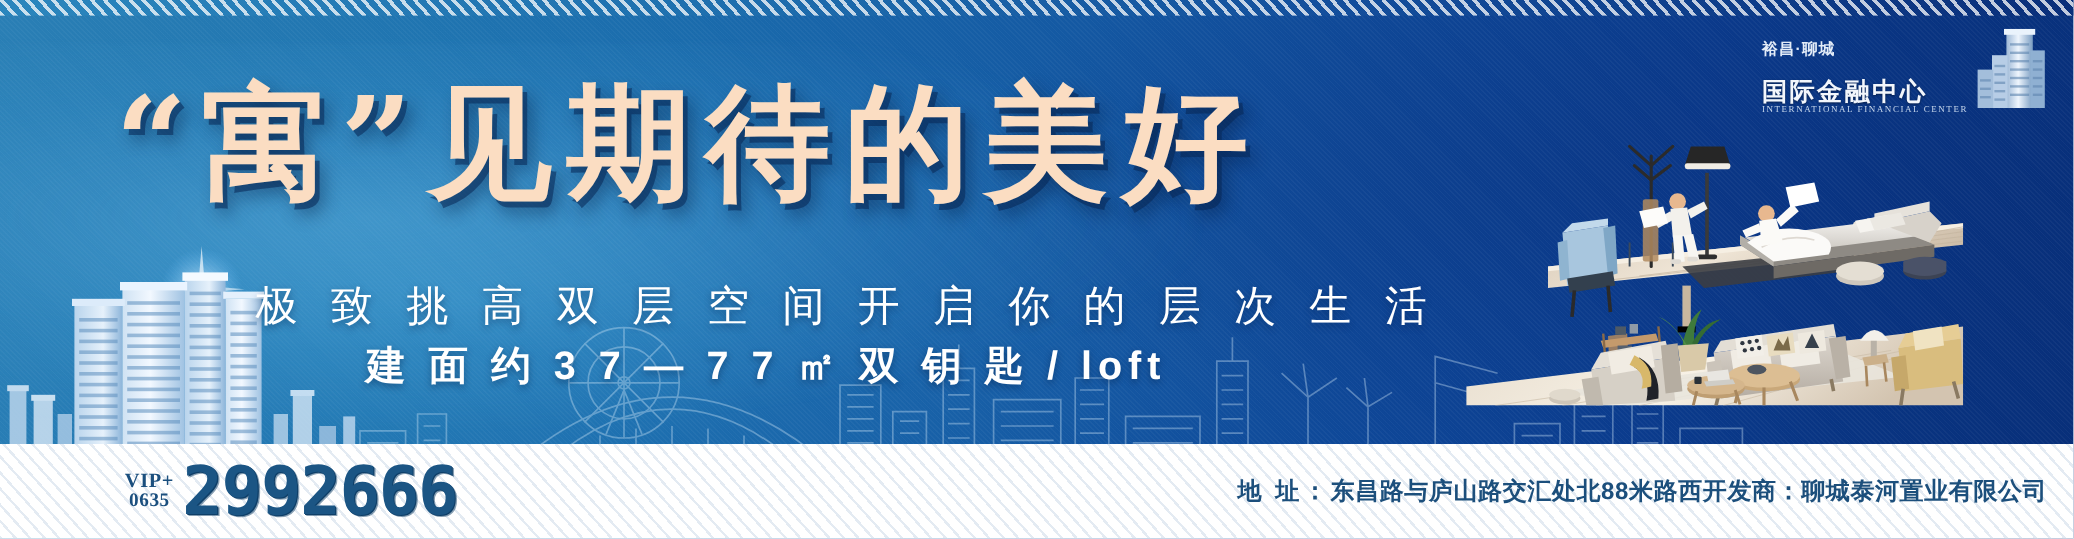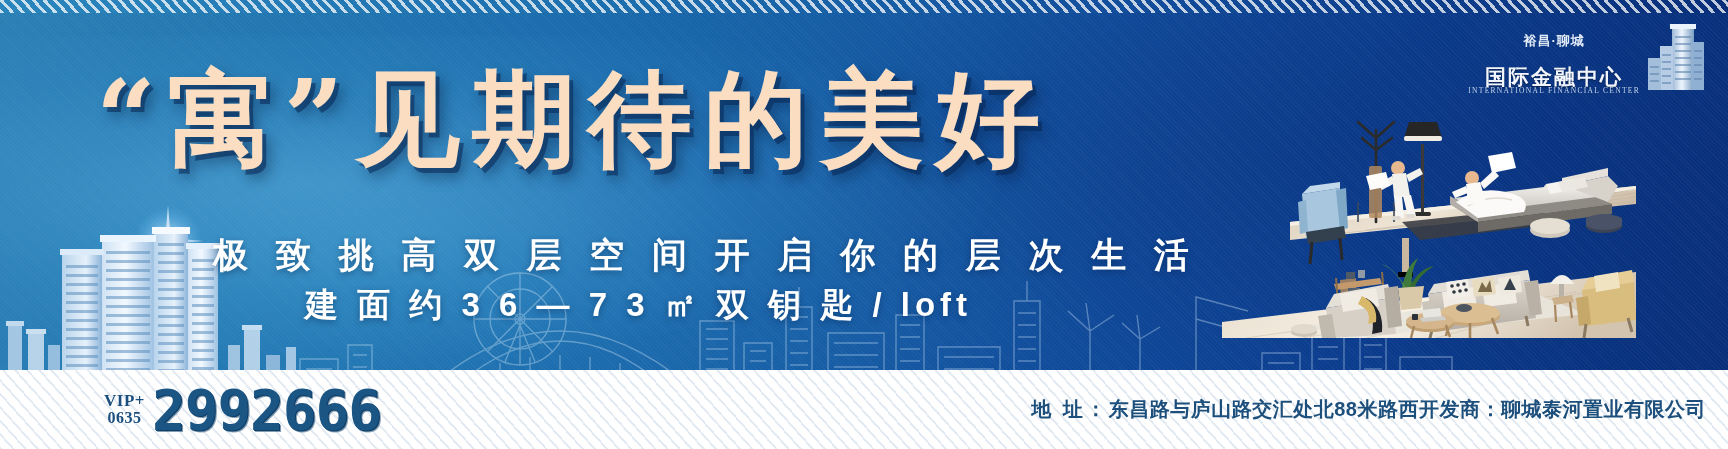--- a/index.html
+++ b/index.html
@@ -42,42 +42,42 @@
   .skyline{position:absolute;left:0;bottom:62px;width:100%;height:120px;opacity:.5;}
 
   
   .room-art{position:absolute;right:92px;top:26px;width:430px;height:312px;}
 
   
   .logo{position:absolute;right:18px;top:24px;width:186px;height:80px;
     text-align:left;}
   .logo-row{position:relative;height:80px;}
   .logo-bld{position:absolute;right:4px;top:0;width:62px;height:66px;}
-  .logo-txt{position:absolute;right:70px;top:10px;text-align:center;
+  .logo-txt{position:absolute;right:70px;top:10px;text-align:left;
     color:#dfe9f6;line-height:1;}
   .logo-l1{font-size:13px;letter-spacing:1px;font-weight:600;
     color:#e3ecf8;white-space:nowrap;}
   .logo-l2{font-size:21px;letter-spacing:2px;font-weight:700;margin-top:19px;
     color:#f2f6fc;white-space:nowrap;
     text-shadow:0 1px 2px rgba(0,0,0,.45);}
   .logo-l3{font-size:7.5px;letter-spacing:1.3px;margin-top:0;
     color:#c3d4ea;white-space:nowrap;font-family:"Liberation Serif",serif;}
 
   
   .headline{position:absolute;left:96px;top:62px;
     font-family:"DejaVu Serif","Liberation Serif",serif;
     font-size:104px;font-weight:700;letter-spacing:12px;
     color:#fbddc2;white-space:nowrap;line-height:1.1;
     text-shadow:
       4px 5px 0 rgba(8,38,84,.55),
       7px 9px 14px rgba(4,24,60,.45);}
 
   
   .sub1{position:absolute;left:213px;top:232px;
-    font-size:35px;font-weight:700;letter-spacing:9px;color:#ffffff;
+    font-size:35px;font-weight:400;letter-spacing:9px;color:#ffffff;
     white-space:nowrap;text-shadow:0 2px 6px rgba(5,30,70,.45);}
   .sub2{position:absolute;left:305px;top:283px;
     font-size:33px;font-weight:700;letter-spacing:5px;color:#ffffff;
     white-space:nowrap;text-shadow:0 2px 6px rgba(5,30,70,.45);}
 
   
   .footer{position:absolute;left:0;bottom:0;width:100%;height:79px;
     background:
       repeating-linear-gradient(48deg,
         rgba(205,218,232,.55) 0 2px, rgba(255,255,255,0) 2px 9px),
@@ -555,21 +555,21 @@
         <div class="logo-l1">裕昌·聊城</div>
         <div class="logo-l2">国际金融中心</div>
         <div class="logo-l3">INTERNATIONAL FINANCIAL CENTER</div>
       </div>
     </div>
   </div>
 
   <div class="headline">“寓”见期待的美好</div>
 
   <div class="sub1">极 致 挑 高   双 层 空 间   开 启 你 的 层 次 生 活</div>
-  <div class="sub2">建 面 约 3 6 — 7 3 ㎡ 双 钥 匙 / loft</div>
+  <div class="sub2">建 面 约 3 7 — 7 7 ㎡ 双 钥 匙 / loft</div>
 
   <div class="footer">
     <div class="footer-inner">
 
       <div class="vip">
         <div class="vip-tag">
           <div class="vip-top">VIP+</div>
           <div class="vip-bot">0635</div>
         </div>
         <div class="phone">2992666</div>

